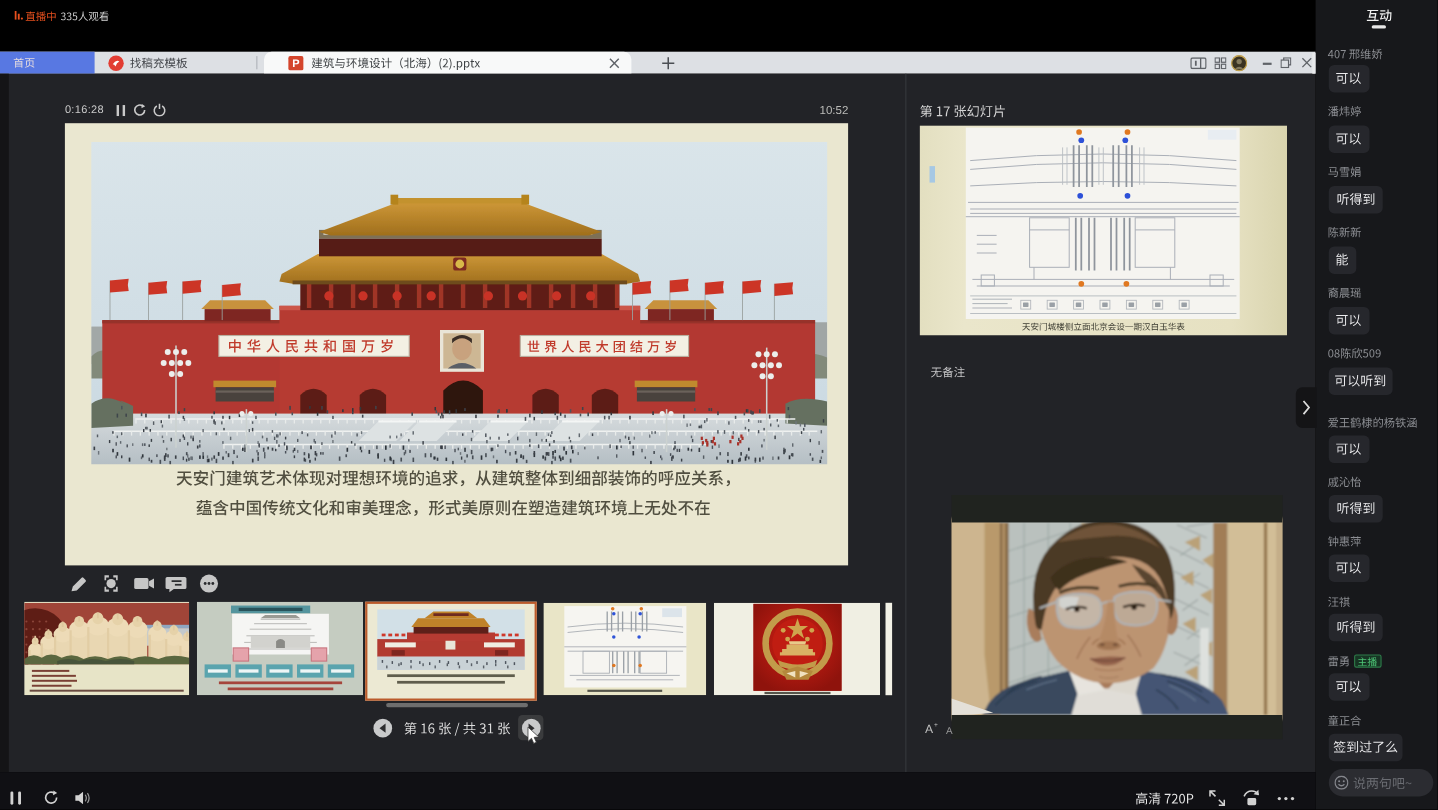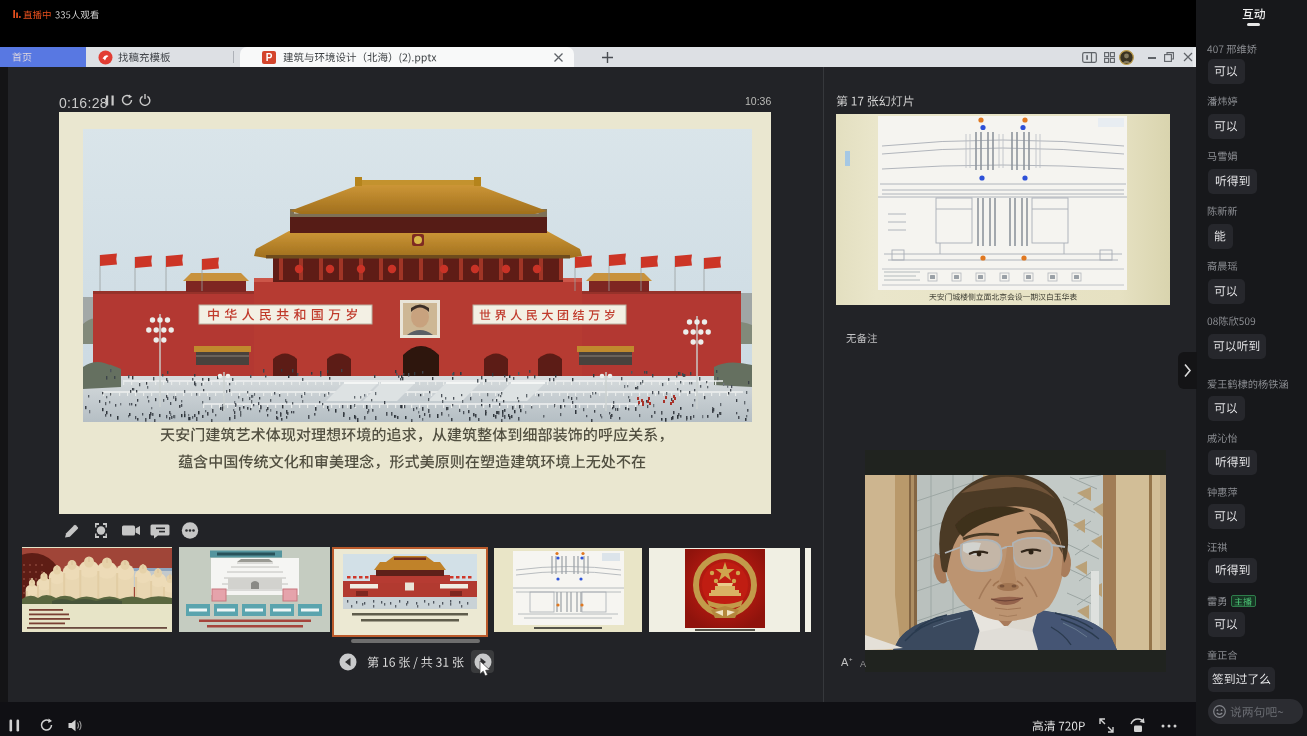--- a/index.html
+++ b/index.html
@@ -71,34 +71,34 @@
 <svg class="a" style="left:1164px;top:52px" width="10" height="10" viewBox="0 0 10 10">
 <rect x="0.6" y="2.6" width="6.8" height="6.8" fill="none" stroke="#5f6368" stroke-width="1.1"></rect>
 <path d="M3,2.6 L3,0.6 L9.4,0.6 L9.4,7 L7.4,7" fill="none" stroke="#5f6368" stroke-width="1.1"></path>
 </svg>
 <svg class="a" style="left:1183px;top:52px" width="10" height="10" viewBox="0 0 10 10">
 <path d="M1,1 L9,9 M9,1 L1,9" stroke="#5f6368" stroke-width="1.2"></path>
 </svg>
 <div class="a" style="left:0;top:67px;width:1196px;height:635px;background:#222327"></div>
 <div class="a" style="left:0;top:67px;width:8px;height:635px;background:#141416"></div>
 <div class="a" style="left:823px;top:67px;width:1px;height:635px;background:#36383c"></div>
-<div class="a" style="left:59px;top:94.5px;font-size:14px;color:#c9c9c9;letter-spacing:0.3px">0:16:28</div>
+<div class="a" style="left:59px;top:94.5px;font-size:10px;color:#c9c9c9;letter-spacing:0.3px">0:16:28</div>
 <svg class="a" style="left:105px;top:95px" width="10" height="11" viewBox="0 0 10 11">
 <rect x="1" y="0.5" width="2.2" height="10" fill="#c9c9c9"></rect>
     <rect x="6.5" y="0.5" width="2.2" height="10" fill="#c9c9c9"></rect>
 </svg>
 <svg class="a" style="left:121px;top:94px" width="12" height="12" viewBox="0 0 12 12">
 <path d="M10.5,6 A4.5,4.5 0 1 1 8.7,2.4" fill="none" stroke="#c9c9c9" stroke-width="1.5"></path>
 <path d="M8,0.5 L11,2.7 L7.6,4.4 Z" fill="#c9c9c9"></path>
 </svg>
 <svg class="a" style="left:139px;top:94px" width="12" height="12" viewBox="0 0 12 12">
 <path d="M3.6,2.4 A4.8,4.8 0 1 0 8.4,2.4" fill="none" stroke="#c9c9c9" stroke-width="1.4"></path>
 <line x1="6" y1="0" x2="6" y2="5" stroke="#c9c9c9" stroke-width="1.4"></line>
 </svg>
-<div class="a" style="left:745px;top:94.5px;font-size:10.5px;color:#bbbbb8">10:36</div>
+<div class="a" style="left:745px;top:94.5px;font-size:10.5px;color:#bbbbb8">10:52</div>
 <div class="a" style="left:59px;top:112px;width:712px;height:402px;background:#eae7d0"></div>
 <svg class="a" style="left:83px;top:129px" width="669" height="293" viewBox="0 0 669 293">
 <defs>
 <linearGradient id="sky" x1="0" y1="0" x2="0" y2="1">
         <stop offset="0" stop-color="#dae5ea"></stop>
         <stop offset="1" stop-color="#c9d8e1"></stop>
       </linearGradient>
 <linearGradient id="roof" x1="0" y1="0" x2="0" y2="1">
         <stop offset="0" stop-color="#cd9737"></stop>
         <stop offset="1" stop-color="#a06f1d"></stop>

